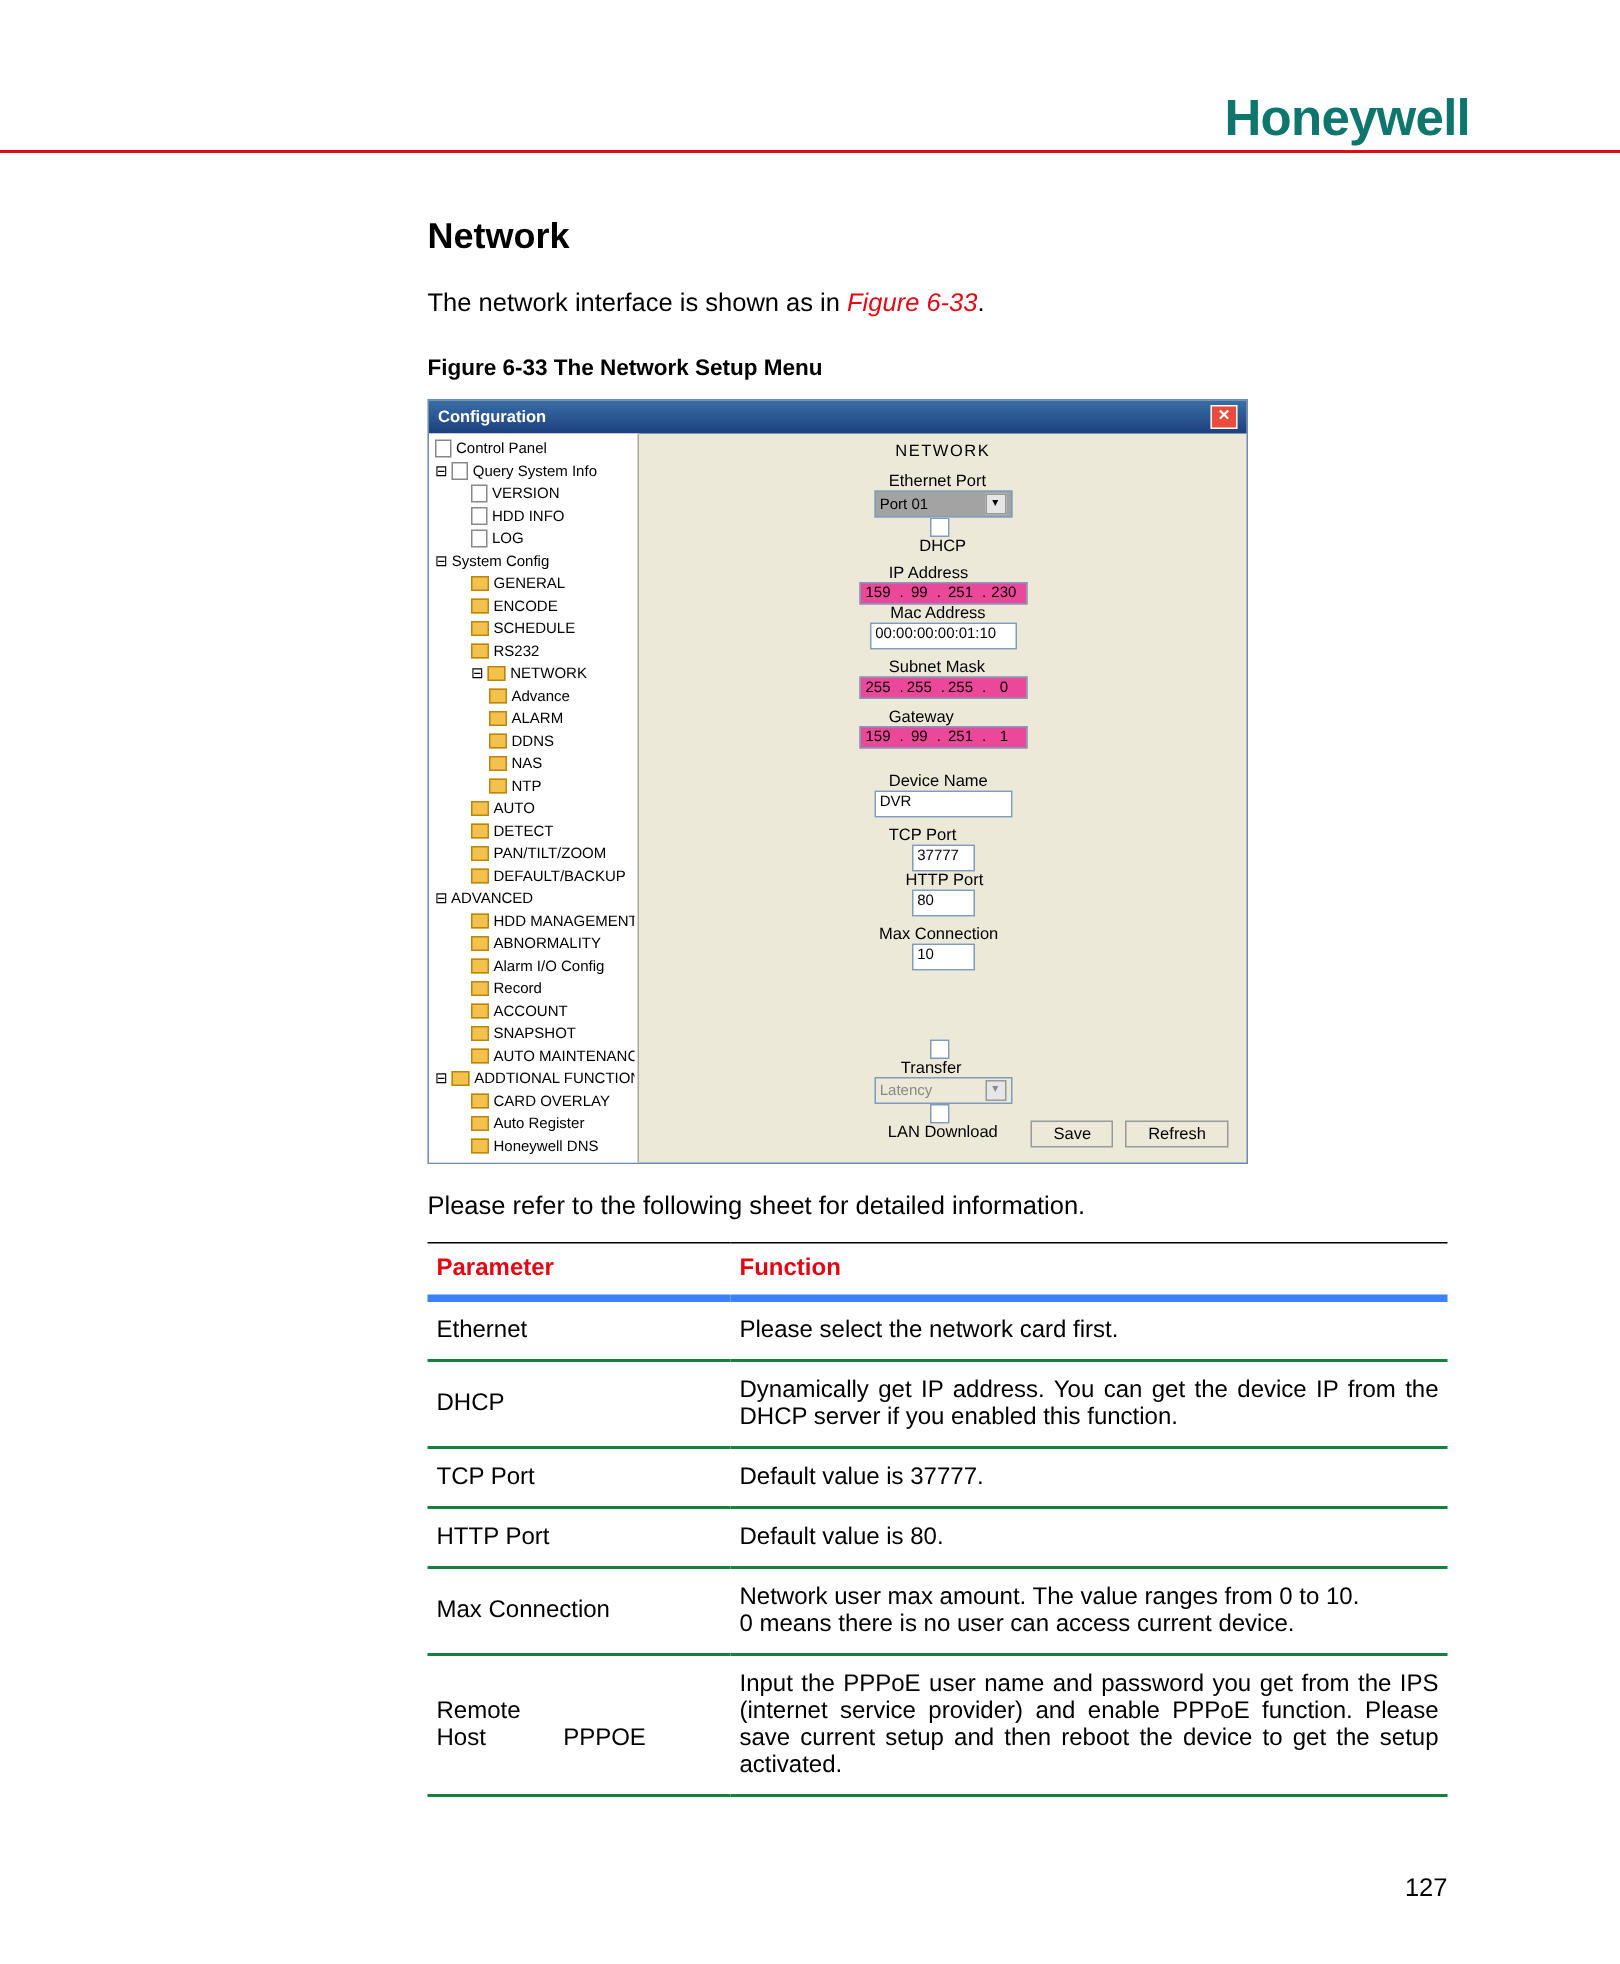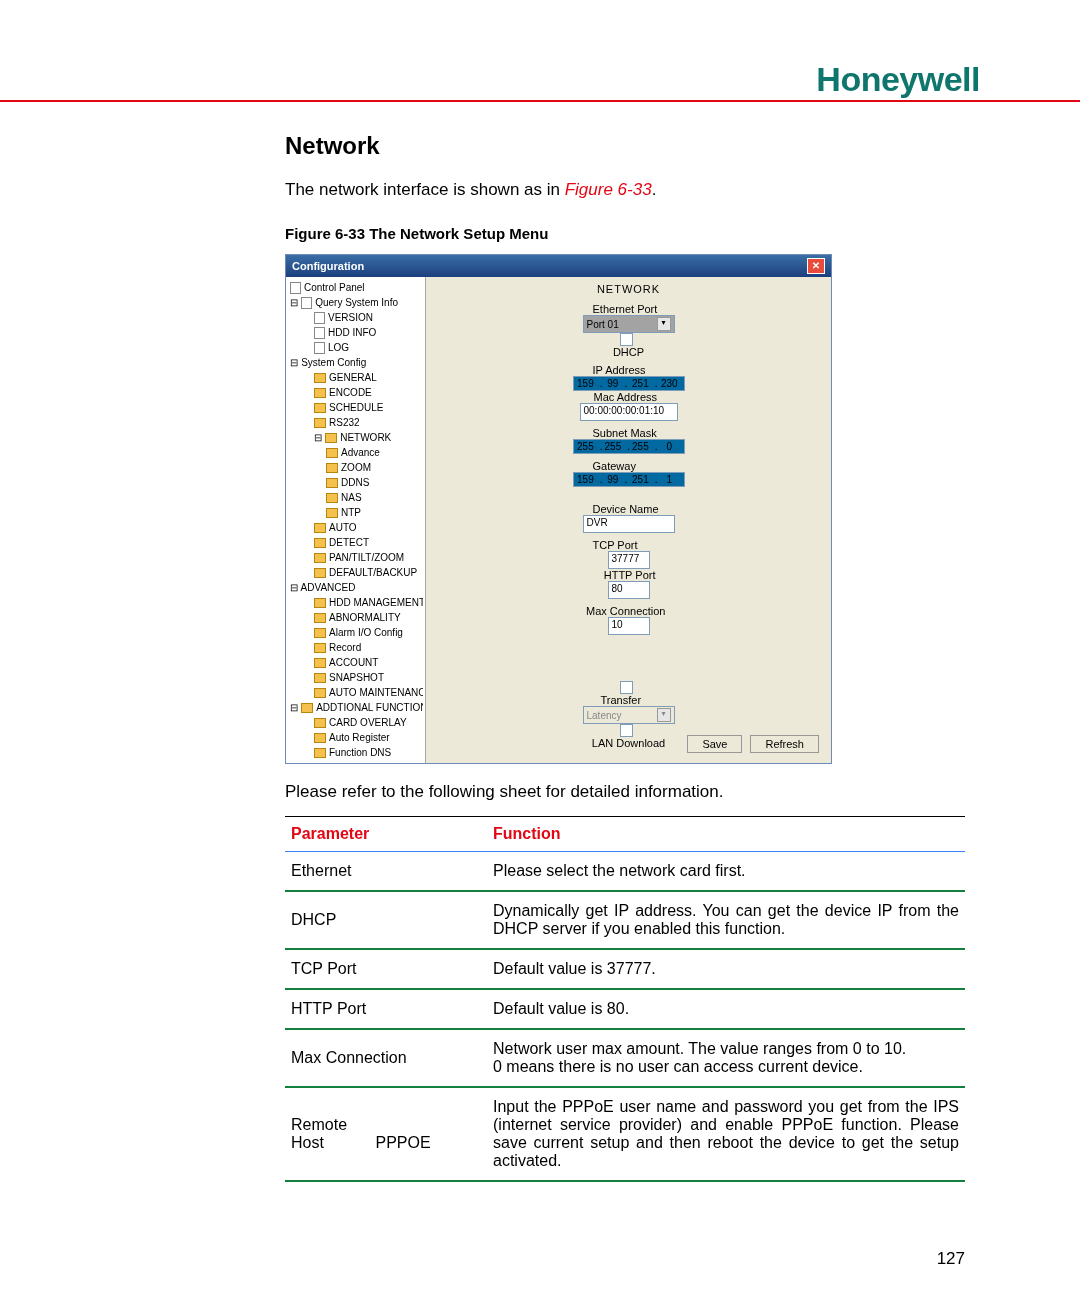--- a/index.html
+++ b/index.html
@@ -1,54 +1,54 @@
 <!DOCTYPE html>
 <html><head>
 <meta charset="utf-8">
 <style>
   html,body{margin:0;padding:0;background:#fff;font-family:Arial,Helvetica,sans-serif;color:#000;}
   .page{width:1080px;margin:0 auto;position:relative;min-height:1309px;}
   .header-area{height:100px;border-bottom:2px solid #e30613;position:relative;}
   .brand{position:absolute;right:100px;top:60px;font-size:34px;font-weight:bold;color:#0f766e;letter-spacing:-0.5px;}
-  .content{padding:30px 115px 4px 285px;}
+  .content{padding:30px 115px 4px 285px;margin-top:12px;}
   h2.section{font-size:24px;font-weight:bold;margin:0 0 20px 0;color:#000;}
   p.intro{font-size:17px;margin:0 0 25px 0;}
   .fig-ref{font-style:italic;color:#e30613;}
   .fig-caption{font-size:15px;font-weight:bold;color:#000000;margin:0 0 12px 0;}
   
   .win{width:545px;border:1px solid #6d8bb5;background:#ece9d8;font-family:Tahoma,Arial,sans-serif;font-size:11px;}
   .titlebar{background:linear-gradient(#3a6ea5,#1c3f7e);color:#fff;padding:3px 6px;font-weight:bold;display:flex;justify-content:space-between;align-items:center;}
   .close-btn{width:16px;height:14px;background:#e74c3c;border:1px solid #fff;display:flex;align-items:center;justify-content:center;color:#fff;font-size:10px;line-height:1;}
   .win-body{display:flex;}
   .tree{width:135px;border-right:1px solid #aca899;background:#fff;padding:3px 2px;font-size:10px;line-height:1.5;}
   .tree-item{white-space:nowrap;overflow:hidden;}
   .tree-item.lv1{padding-left:2px;}
   .tree-item.lv3{padding-left:26px;}
   .tree-item.lv4{padding-left:38px;}
   .folder{display:inline-block;width:10px;height:8px;background:#f5c14e;border:1px solid #b8860b;margin-right:3px;vertical-align:middle;}
   .doc{display:inline-block;width:9px;height:10px;background:#fff;border:1px solid #888;margin-right:3px;vertical-align:middle;}
   .panel{flex:1;padding:6px 10px;position:relative;}
   .panel-title{text-align:center;font-size:11px;margin-bottom:8px;letter-spacing:1px;}
   .row{display:flex;align-items:center;margin-bottom:6px;font-size:11px;flex-direction:column;}
   .lbl{width:72px;color:#000;}
-  .ip-boxes{display:flex;gap:0;border:1px solid #7f9db9;background:#0369a1;width:110px;}
+  .ip-boxes{display:flex;gap:0;border:1px solid #7f9db9;background:#ec4899;width:110px;}
   .ip-boxes span{flex:1;text-align:center;border-right:1px dotted transparent;font-size:10px;padding:1px 0;}
   .ip-boxes span:not(:last-child):after{content:".";position:relative;left:6px;color:#000;}
   .inp{border:1px solid #7f9db9;background:#fff;padding:1px 3px;font-size:10px;height:14px;}
   .sel-box{border:1px solid #7f9db9;background:#a3a3a3;padding:1px 3px;font-size:10px;width:84px;display:flex;justify-content:space-between;align-items:center;}
   .sel-box.disabled{background:#ece9d8;color:#888;}
   .dd-btn{width:12px;height:12px;background:#e6e6e6;border:1px solid #999;font-size:8px;text-align:center;line-height:10px;}
   .chk{width:11px;height:11px;border:1px solid #7f9db9;background:#fff;display:inline-block;margin-right:4px;vertical-align:middle;}
   .btn{border:1px solid #999;background:#ece9d8;padding:2px 14px;font-size:11px;}
   .btn-row{position:absolute;bottom:10px;right:12px;display:flex;gap:8px;}
   .panel{min-height:430px;}
   
   .after-fig{font-size:17px;margin:18px 0 14px 0;}
   table.info{width:100%;border-collapse:collapse;font-size:16px;}
-  table.info th{color:#e30613;font-weight:bold;text-align:left;padding:8px 6px;border-top:1px solid #000;border-bottom:1px solid #3b82f6;}
+  table.info th{color:#e30613;font-weight:bold;text-align:left;padding:8px 6px;border-top:1px solid #000;border-bottom:5px solid #3b82f6;}
   table.info td{padding:10px 6px;border-bottom:2px solid #15803d;vertical-align:middle;}
   table.info td.param{width:190px;}
   .sub-col{display:inline-block;width:80px;}
   .pagenum{position:absolute;bottom:40px;right:115px;font-size:17px;}
 </style>
 </head>
 <body>
 
 <div class="page">
   <div class="header-area">
@@ -76,40 +76,40 @@
           <div class="tree-item lv3"><span class="doc"></span><span>VERSION</span></div>
           <div class="tree-item lv3"><span class="doc"></span><span>HDD INFO</span></div>
           <div class="tree-item lv3"><span class="doc"></span><span>LOG</span></div>
           <div class="tree-item lv1">⊟ <span>System Config</span></div>
           <div class="tree-item lv3"><span class="folder"></span><span>GENERAL</span></div>
           <div class="tree-item lv3"><span class="folder"></span><span>ENCODE</span></div>
           <div class="tree-item lv3"><span class="folder"></span><span>SCHEDULE</span></div>
           <div class="tree-item lv3"><span class="folder"></span><span>RS232</span></div>
           <div class="tree-item lv3">⊟ <span class="folder"></span><span class="sel">NETWORK</span></div>
           <div class="tree-item lv4"><span class="folder"></span><span>Advance</span></div>
-          <div class="tree-item lv4"><span class="folder"></span><span>ZOOM</span></div>
+          <div class="tree-item lv4"><span class="folder"></span><span>ALARM</span></div>
           <div class="tree-item lv4"><span class="folder"></span><span>DDNS</span></div>
           <div class="tree-item lv4"><span class="folder"></span><span>NAS</span></div>
           <div class="tree-item lv4"><span class="folder"></span><span>NTP</span></div>
           <div class="tree-item lv3"><span class="folder"></span><span>AUTO</span></div>
           <div class="tree-item lv3"><span class="folder"></span><span>DETECT</span></div>
           <div class="tree-item lv3"><span class="folder"></span><span>PAN/TILT/ZOOM</span></div>
           <div class="tree-item lv3"><span class="folder"></span><span>DEFAULT/BACKUP</span></div>
           <div class="tree-item lv1">⊟ <span>ADVANCED</span></div>
           <div class="tree-item lv3"><span class="folder"></span><span>HDD MANAGEMENT</span></div>
           <div class="tree-item lv3"><span class="folder"></span><span>ABNORMALITY</span></div>
           <div class="tree-item lv3"><span class="folder"></span><span>Alarm I/O Config</span></div>
           <div class="tree-item lv3"><span class="folder"></span><span>Record</span></div>
           <div class="tree-item lv3"><span class="folder"></span><span>ACCOUNT</span></div>
           <div class="tree-item lv3"><span class="folder"></span><span>SNAPSHOT</span></div>
           <div class="tree-item lv3"><span class="folder"></span><span>AUTO MAINTENANCE</span></div>
           <div class="tree-item lv1">⊟ <span class="folder"></span><span>ADDTIONAL FUNCTION</span></div>
           <div class="tree-item lv3"><span class="folder"></span><span>CARD OVERLAY</span></div>
           <div class="tree-item lv3"><span class="folder"></span><span>Auto Register</span></div>
-          <div class="tree-item lv3"><span class="folder"></span><span>Function DNS</span></div>
+          <div class="tree-item lv3"><span class="folder"></span><span>Honeywell DNS</span></div>
         </div>
 
         <div class="panel">
           <div class="panel-title">NETWORK</div>
 
           <div class="row">
             <span class="lbl">Ethernet Port</span>
             <span class="sel-box">
               <span>Port 01</span>
               <span class="dd-btn">▾</span>

